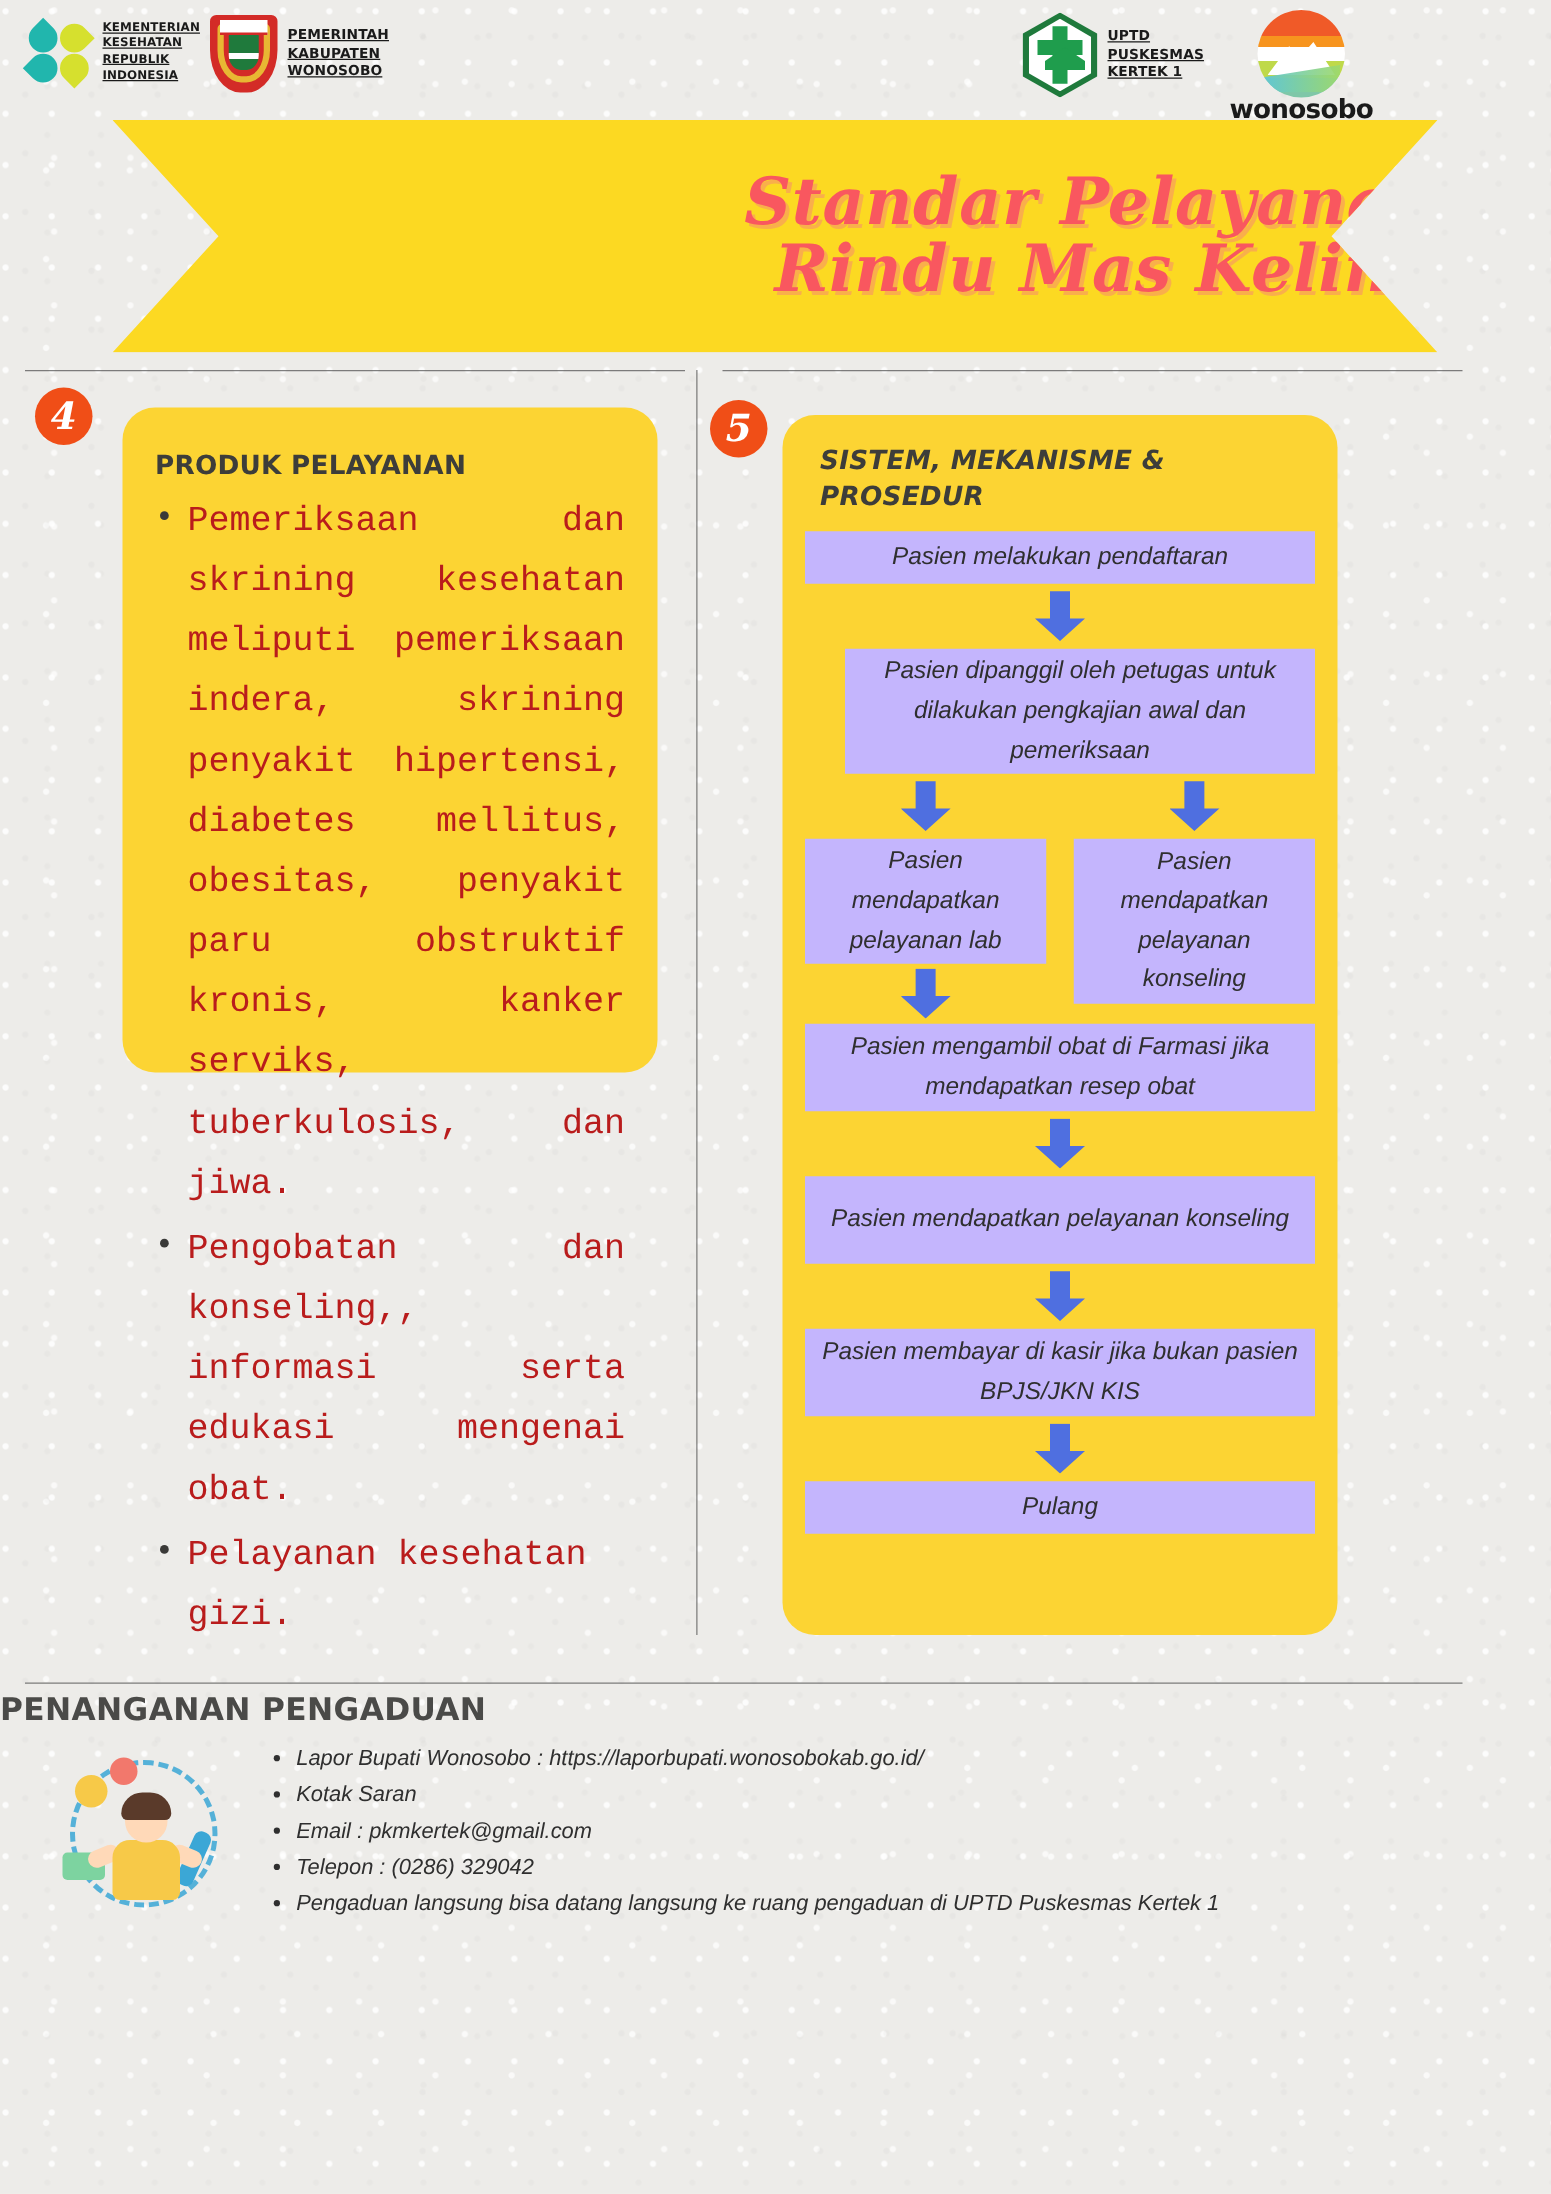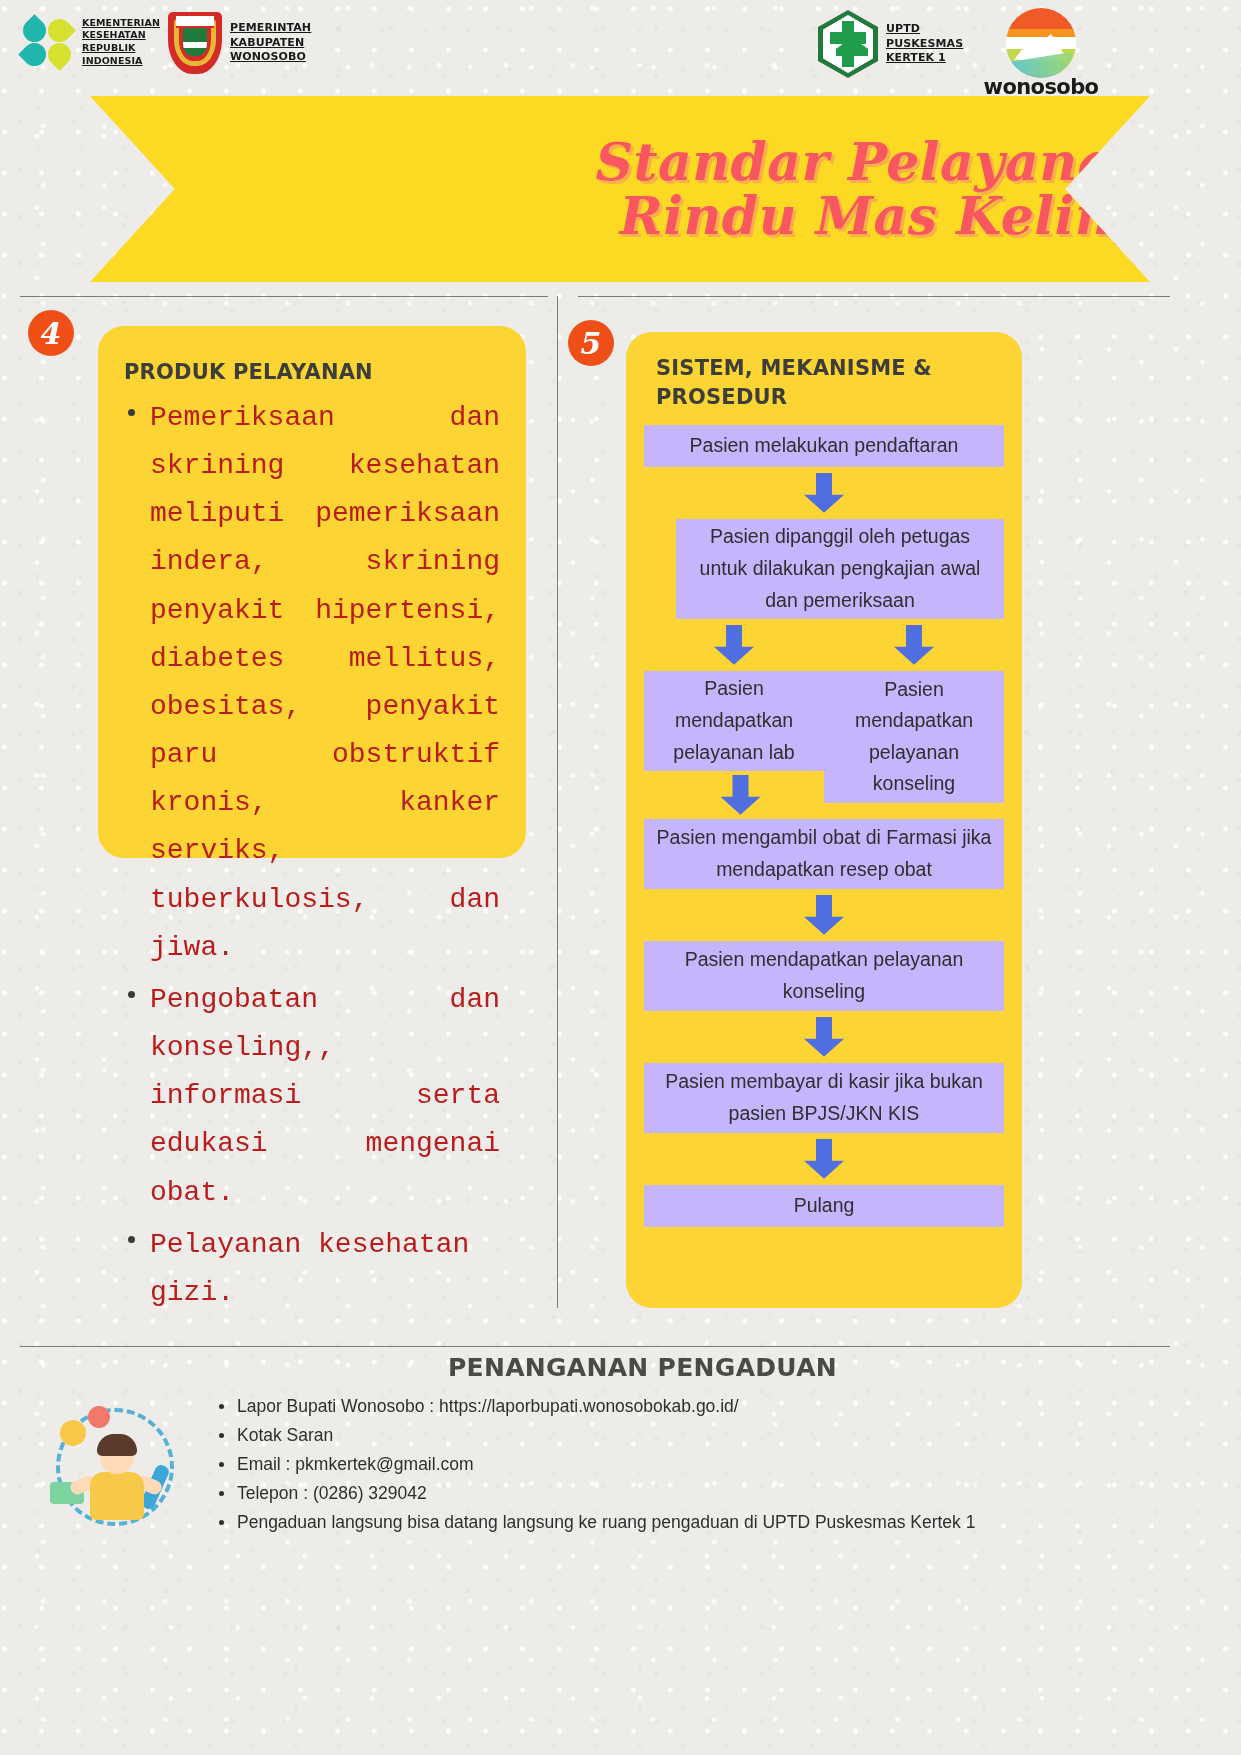--- a/index.html
+++ b/index.html
@@ -209,22 +209,23 @@
     background: #fcd433;
     border-radius: 26px;
   }
   #card-produk {
     left: 98px; top: 326px;
     width: 428px; height: 532px;
     padding: 34px 26px 20px 14px;
   }
   #card-sistem {
     left: 626px; top: 332px;
-    width: 396px; height: 976px;
+    width: 444px; height: 976px;
     padding: 22px 18px 20px 18px;
+    font-style: italic;
   }
 
   .card-heading {
     font-family: "DejaVu Sans", sans-serif;
     font-weight: bold;
     font-size: 21px;
     color: #3d3d3a;
     letter-spacing: .2px;
     margin-left: 12px;
     margin-bottom: 10px;
@@ -285,34 +286,33 @@
     justify-content: space-between;
     align-items: flex-start;
   }
   .branch-side { width: 193px; display:flex; flex-direction:column; align-items:center; }
   .branch-side .flow-box { width: 100%; }
 
   
   #pengaduan-title {
     position: absolute;
     left: 0; right: 0; top: 1353px;
-    text-align: center;
+    text-align: left;
     font-family: "DejaVu Sans", sans-serif;
     font-weight: bold;
     font-size: 25px;
     letter-spacing: .3px;
     color: #4a4a48;
-    margin-left: 44px;
   }
   ul.pengaduan-list {
     position: absolute;
     left: 215px; top: 1395px;
     width: 950px;
     list-style: none;
-    margin: 0; padding: 0;
+    margin: 0; padding: 0; font-style: italic;
   }
   ul.pengaduan-list li {
     position: relative;
     padding-left: 22px;
     margin-bottom: 6.5px;
     font-family: "Liberation Sans", sans-serif;
     font-size: 17.5px;
     line-height: 1.28;
     color: #2f2f2f;
     white-space: nowrap;

